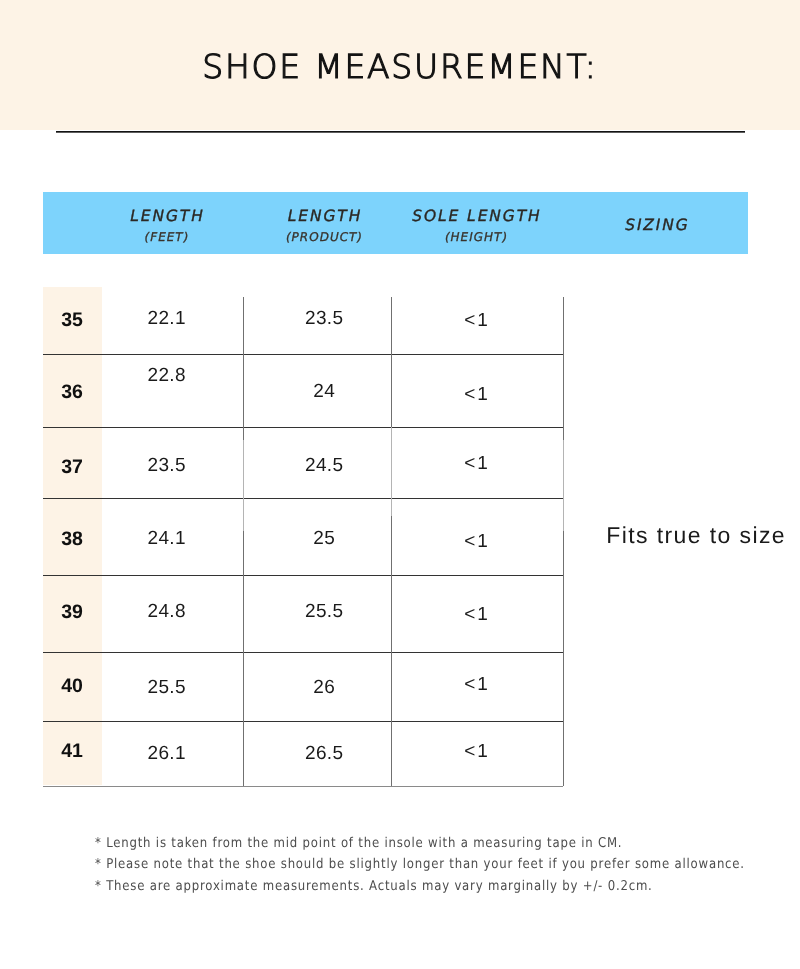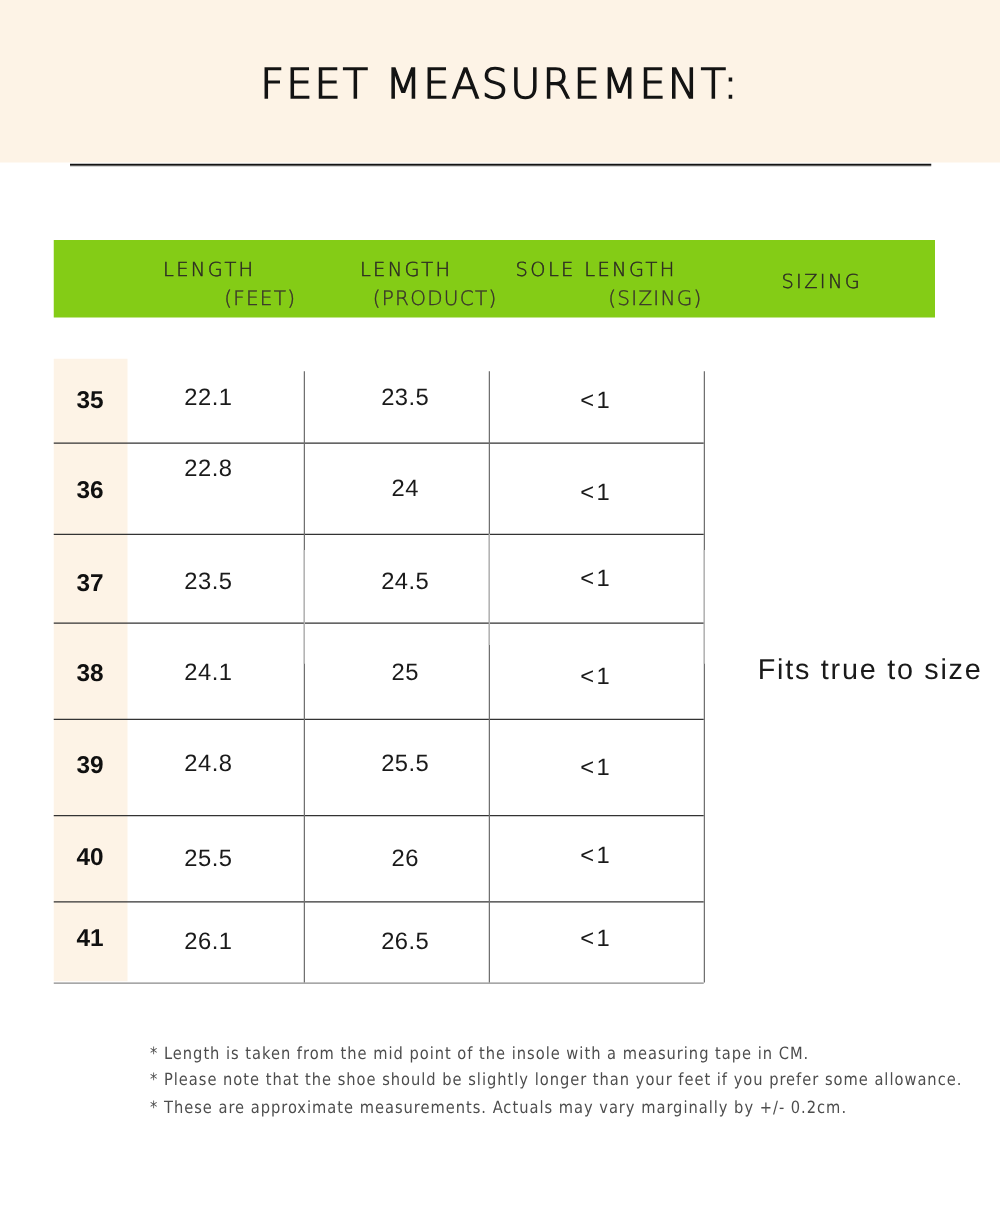--- a/index.html
+++ b/index.html
@@ -31,34 +31,35 @@
     white-space:nowrap;
   }
   .title-rule{
     position:absolute;left:56px;top:131px;width:689px;height:2px;
     background:linear-gradient(to bottom,#141414 0 70%,#5d5d5d 70% 100%);
   }
 
   
   .thead{
     position:absolute;left:43px;top:192px;width:704.5px;height:61.5px;
-    background:#84cc16;
+    background:#7dd3fc;
+    font-style:italic;
   }
   .thcell{position:absolute;top:0;height:61px;}
   .th-main{
     position:absolute;left:0;right:0;
     font-size:15.5px;font-weight:200;letter-spacing:1.9px;text-indent:1.9px;
     -webkit-text-stroke:0.35px #2b2824;
     color:#2b2824;text-align:center;line-height:1;white-space:nowrap;
   }
   .th-sub{
     position:absolute;left:0;right:0;
-    font-size:16px;font-weight:200;letter-spacing:1.0px;text-indent:1.0px;
+    font-size:12px;font-weight:200;letter-spacing:1.0px;text-indent:1.0px;
     -webkit-text-stroke:0.3px #39332c;
-    color:#39332c;text-align:right;line-height:1;white-space:nowrap;
+    color:#39332c;text-align:center;line-height:1;white-space:nowrap;
   }
 
   
   .tbody{position:absolute;left:43px;top:287px;width:704px;}
   .sizecol{
     position:absolute;left:0;top:0;width:58.5px;height:498px;
     background:#fdf3e6;
   }
   .row{position:absolute;left:0;width:704px;}
   .cell-txt{
@@ -83,50 +84,50 @@
   .vline.lite{background:#b4b4b4;}
 
   .sizing-note{
     position:absolute;left:519px;width:224px;text-align:right;
     font-family:"Liberation Sans",sans-serif;
     font-size:23px;font-weight:400;color:#1a1a1a;letter-spacing:1.4px;text-indent:1.4px;
     white-space:nowrap;line-height:1;
   }
 
   
-  .footnotes{position:absolute;left:95.2px;top:833.4px;margin-left:25px;}
+  .footnotes{position:absolute;left:95.2px;top:833.4px;}
   .fn{
     font-family:"DejaVu Sans Condensed","DejaVu Sans",sans-serif;
     font-size:13.5px;font-weight:400;color:#4d4d4d;letter-spacing:0.82px;
     line-height:21.1px;white-space:nowrap;
     transform:scaleX(0.965);transform-origin:left center;
   }
 </style>
 </head>
 <body>
 
 <div class="page">
 
   <div class="header-band"></div>
-  <div class="title">FEET MEASUREMENT:</div>
+  <div class="title">SHOE MEASUREMENT:</div>
   <div class="title-rule"></div>
 
   <div class="thead">
     <div class="thcell" style="left:0;width:58px"></div>
     <div class="thcell" style="left:53px;width:141px">
       <div class="th-main" style="top:17px">LENGTH</div>
       <div class="th-sub" style="top:39px">(FEET)</div>
     </div>
     <div class="thcell" style="left:207px;width:148px">
       <div class="th-main" style="top:17px">LENGTH</div>
       <div class="th-sub" style="top:39px">(PRODUCT)</div>
     </div>
     <div class="thcell" style="left:347px;width:172px">
       <div class="th-main" style="top:17px">SOLE LENGTH</div>
-      <div class="th-sub" style="top:39px">(SIZING)</div>
+      <div class="th-sub" style="top:39px">(HEIGHT)</div>
     </div>
     <div class="thcell" style="left:521px;width:185px">
       <div class="th-main" style="top:26px">SIZING</div>
     </div>
   </div>
 
   <div class="tbody">
     <div class="sizecol"></div>
     <div id="rows">
         <div class="row" style="top: 0px; height: 67.3px;">

